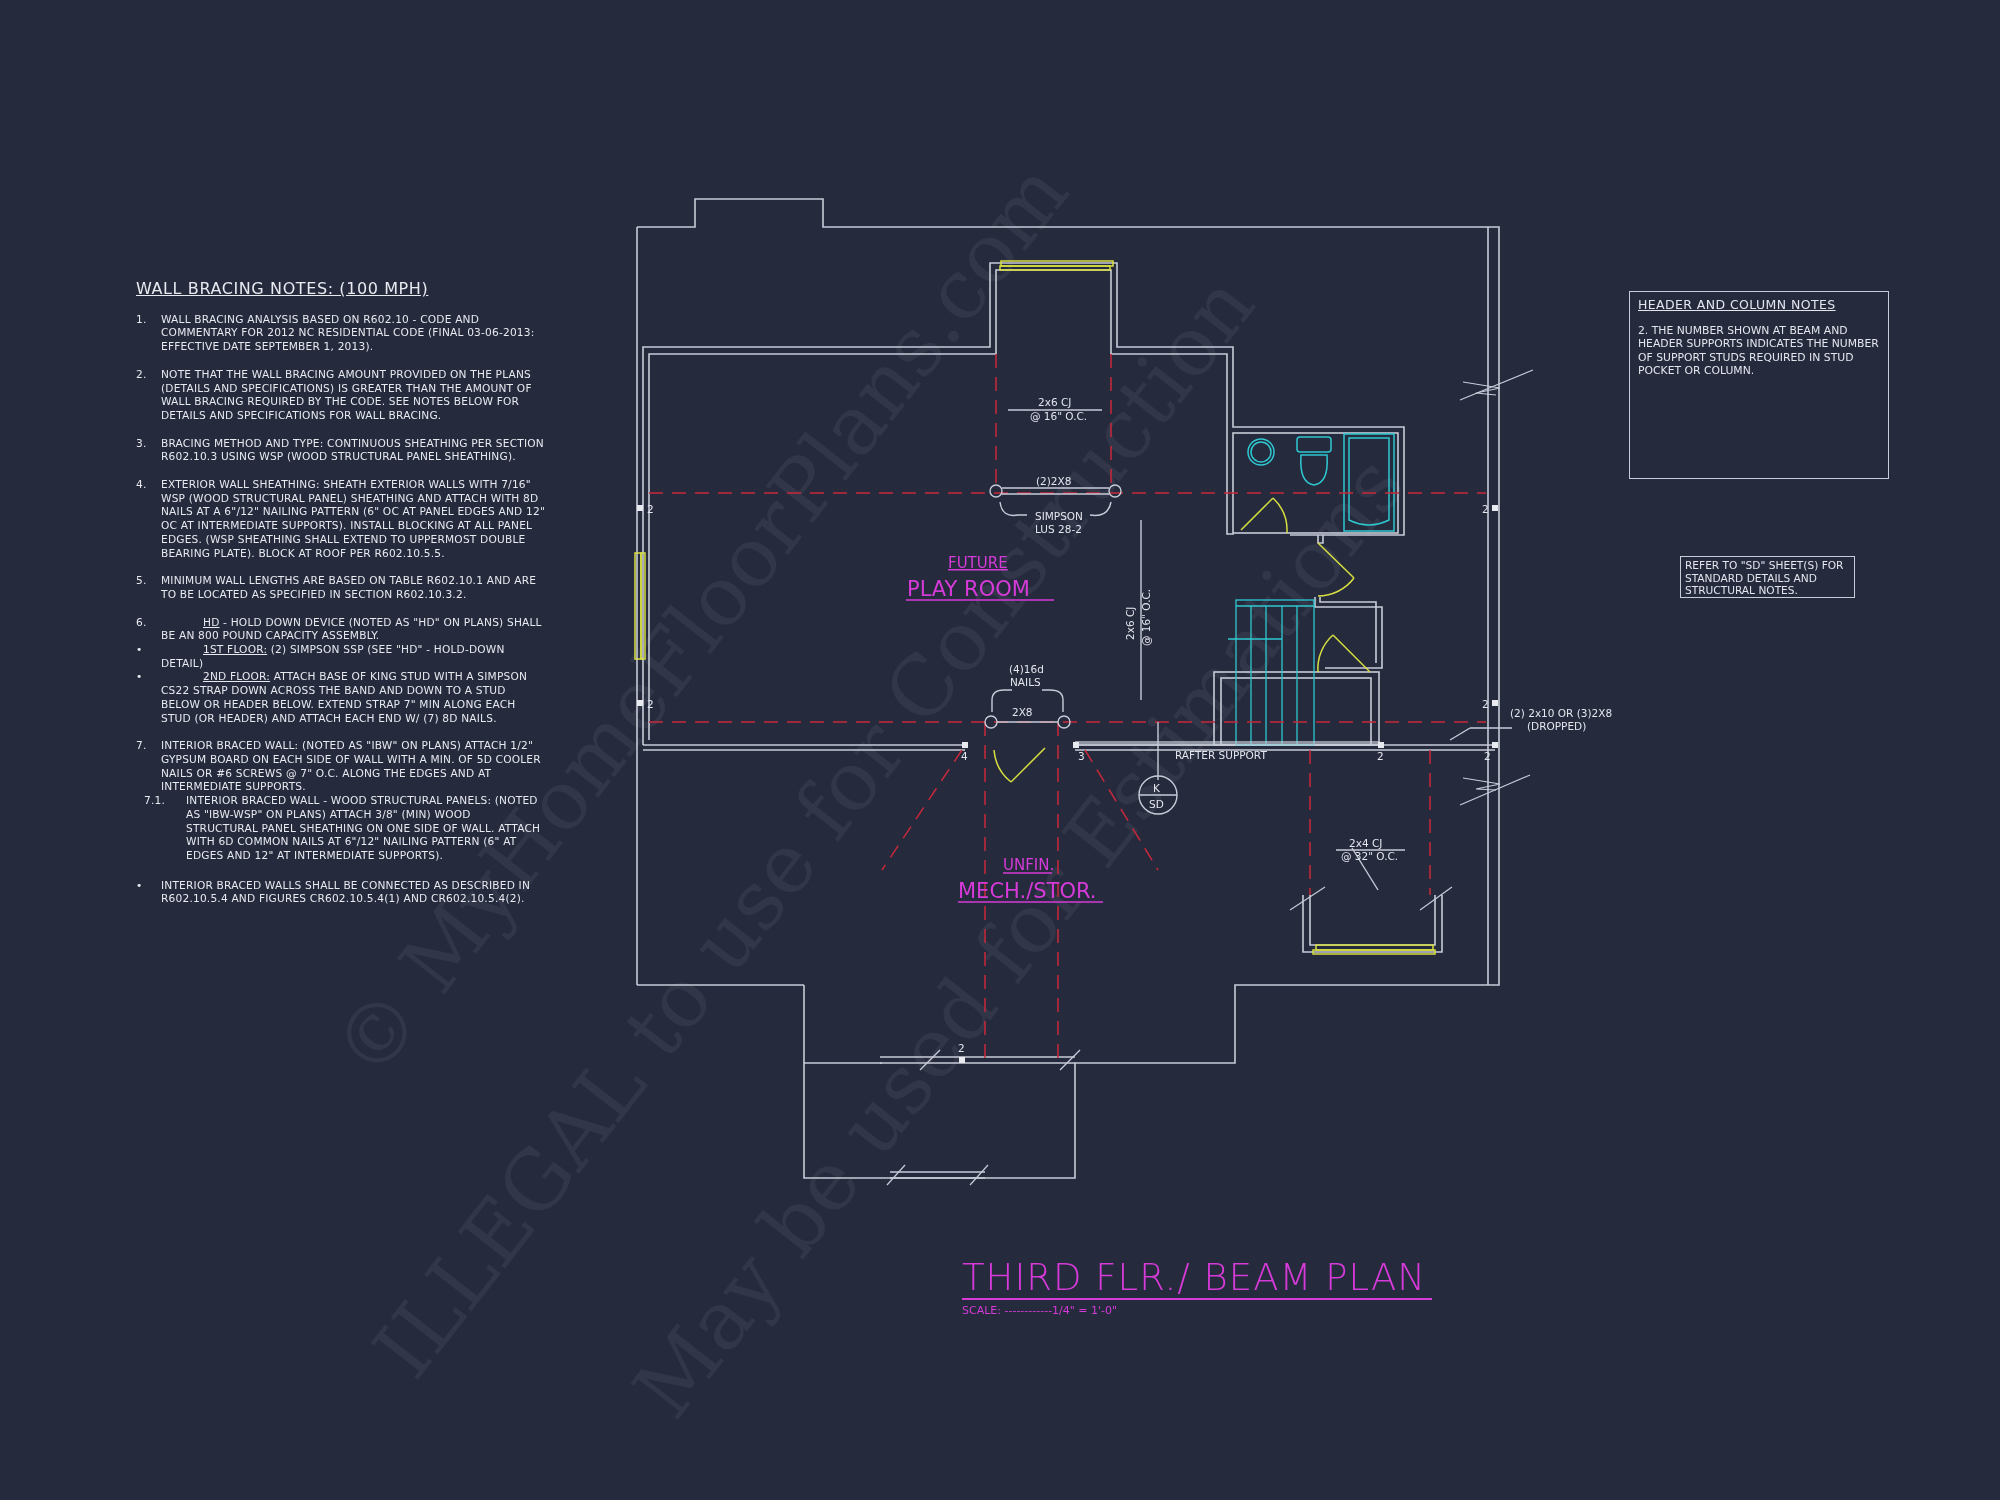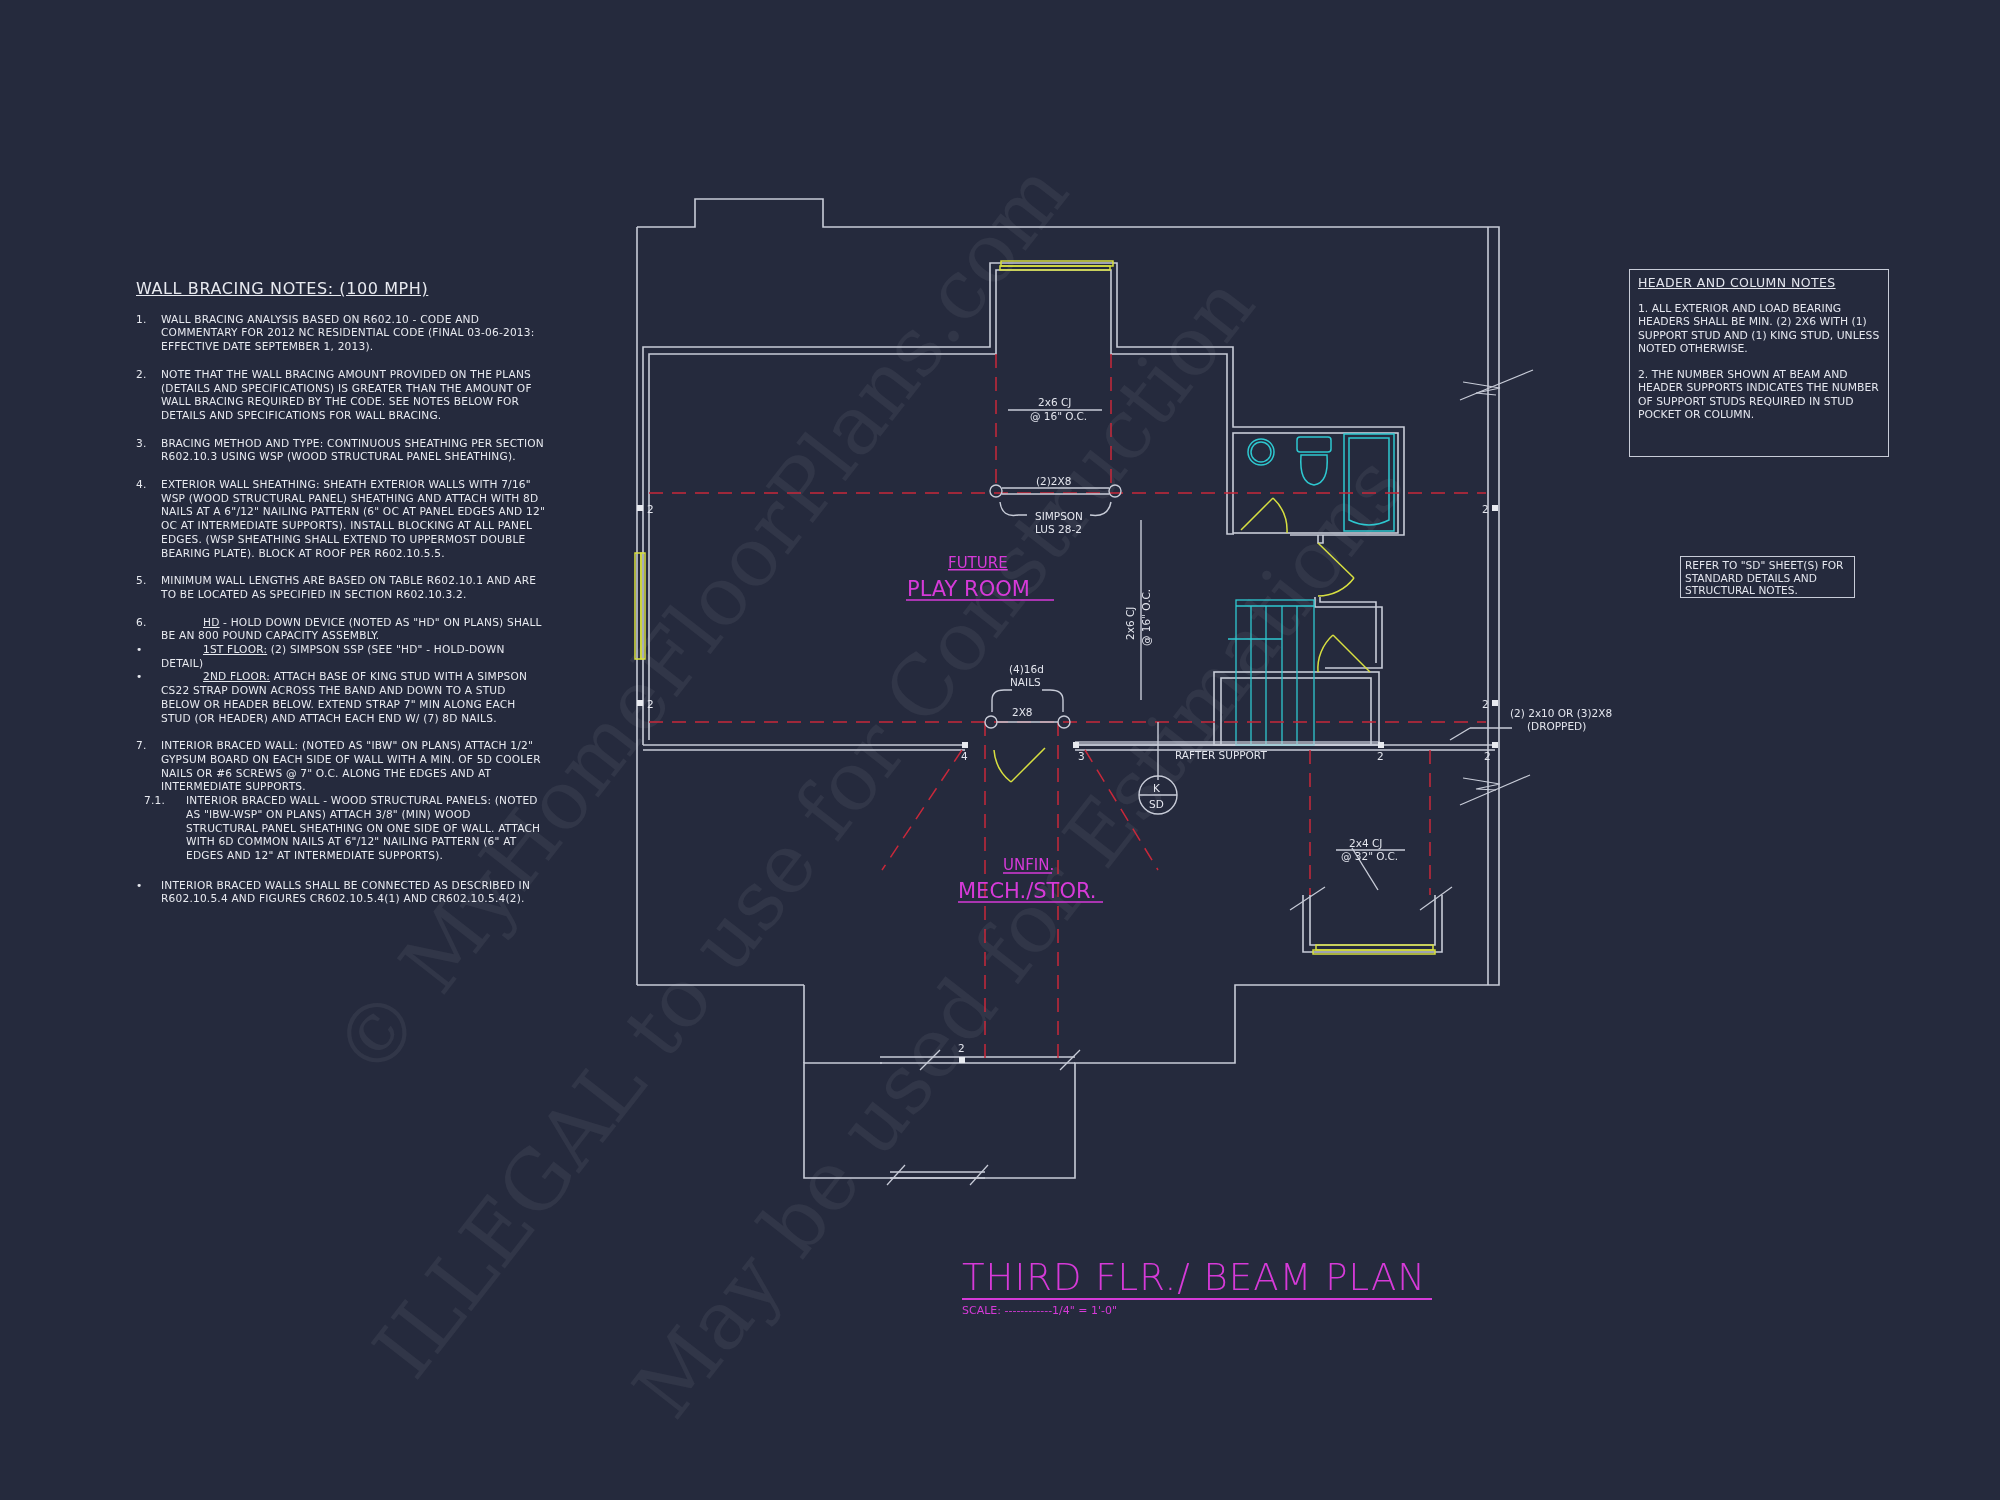--- a/index.html
+++ b/index.html
@@ -17,21 +17,21 @@
   }
   .notes .title { font-size:16px; text-decoration:underline; margin-bottom:17px; letter-spacing:0.6px; }
   .note { display:flex; margin-bottom:14px; }
   .note .num { width:25px; flex:none; }
   .note.sub { margin-bottom:16px; }
   .note.sub .num { width:50px; padding-left:8px; box-sizing:border-box; }
   .note.bullet { margin-bottom:0; }
   .note.tight { margin-bottom:0; }
   .u { text-decoration:underline;margin-left:42px; }
   .hdr-box {
-    position:absolute; left:1629px; top:269px; width:260px; height:188px;
+    position:absolute; left:1629px; top:291px; width:260px; height:188px;
     border:1.5px solid #c8ccd8; box-sizing:border-box; padding:6px 8px;
     font-size:10.8px; line-height:13.5px; text-transform:uppercase;
   }
   .hdr-box .title { font-size:12.5px; text-decoration:underline; margin-bottom:12px; letter-spacing:0.4px; }
   .hdr-box p { margin:0 0 12px 0; }
   .sd-box {
     position:absolute; left:1680px; top:556px; width:175px; height:42px;
     border:1.5px solid #c8ccd8; box-sizing:border-box; padding:2px 4px;
     font-size:10.6px; line-height:12.6px; text-transform:uppercase;
   }
@@ -100,21 +100,20 @@
       <span>INTERIOR BRACED WALL - WOOD STRUCTURAL PANELS: (NOTED AS "IBW-WSP" ON PLANS) ATTACH 3/8" (MIN) WOOD STRUCTURAL PANEL SHEATHING ON ONE SIDE OF WALL. ATTACH WITH 6d COMMON NAILS AT 6"/12" NAILING PATTERN (6" AT EDGES AND 12" AT INTERMEDIATE SUPPORTS).</span>
     </div>
   <div class="note bullet">
       <span class="num">•</span>
       <span>INTERIOR BRACED WALLS SHALL BE CONNECTED AS DESCRIBED IN R602.10.5.4 AND FIGURES CR602.10.5.4(1) AND CR602.10.5.4(2).</span>
     </div>
 </div>
 
 <div class="hdr-box">
   <div class="title">HEADER AND COLUMN NOTES</div>
-  <p>1. ALL EXTERIOR AND LOAD BEARING HEADERS SHALL BE MIN. (2) 2x6 WITH (1) SUPPORT STUD AND (1) KING STUD, UNLESS NOTED OTHERWISE.</p>
   <p>2. THE NUMBER SHOWN AT BEAM AND HEADER SUPPORTS INDICATES THE NUMBER OF SUPPORT STUDS REQUIRED IN STUD POCKET OR COLUMN.</p>
 </div>
 
 <div class="sd-box">REFER TO "SD" SHEET(S) FOR STANDARD DETAILS AND STRUCTURAL NOTES.</div>
 
 <svg class="plan" width="2000" height="1500">
   <g fill="none" stroke="#c8ccd8" stroke-width="1.6">
 
     <polyline points="637,227 695,227 695,199 823,199 823,227 1499,227 1499,985 1235,985 1235,1063 1075,1063 1075,1178 804,1178 804,1063 882,1063"></polyline>
     <line x1="637" y1="227" x2="637" y2="985"></line>

